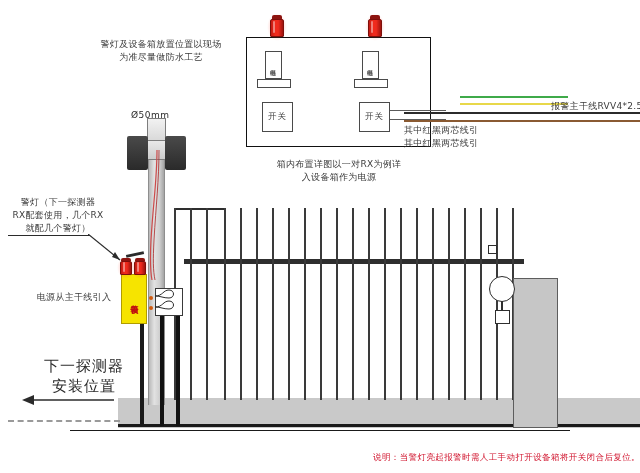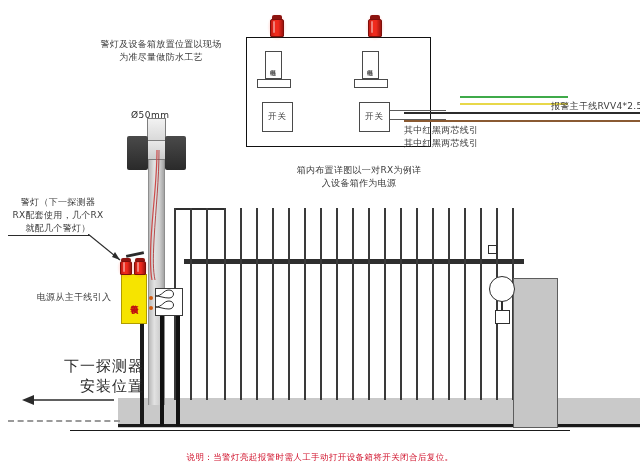--- a/index.html
+++ b/index.html
@@ -205,21 +205,21 @@
   </div>
 
   <div class="relaybox abs" style="left:362px;top:51px;width:17px;height:28px;">
     <span class="relaylabel">继电器</span>
   </div>
   <div class="relaybase abs" style="left:354px;top:79px;width:34px;height:9px;"></div>
   <div class="switchbox abs" style="left:359px;top:102px;width:31px;height:30px;">
     <span>开关</span>
   </div>
 
-  <div class="note abs" style="left:266px;top:158px;width:186px;margin-top:6px;">
+  <div class="note abs" style="left:246px;top:158px;width:186px;">
     <div>箱内布置详图以一对RX为例详</div>
     <div>入设备箱作为电源</div>
   </div>
 
   <div class="abs" style="left:460px;top:96px;width:108px;height:1.6px;background:#3faa4a;"></div>
   <div class="abs" style="left:460px;top:103px;width:108px;height:1.6px;background:#e8d84a;"></div>
   <div class="abs" style="left:404px;top:112px;width:236px;height:1.6px;background:#2b2b2b;"></div>
   <div class="abs" style="left:404px;top:120px;width:236px;height:1.6px;background:#8a5a32;"></div>
 
   <div class="abs" style="left:390px;top:110px;width:56px;height:1.2px;background:#5a5a5a;"></div>
@@ -244,25 +244,25 @@
   </div>
   <div class="ulline" style="left:8px;top:235px;width:82px;"></div>
 
   <svg class="abs" style="left:88px;top:234px;width:40px;height:32px;" viewBox="0 0 40 32">
     <line x1="0" y1="0" x2="32" y2="26" stroke="#2b2b2b" stroke-width="1.2"></line>
     <polygon points="32,26 24,23 27,18" fill="#2b2b2b"></polygon>
   </svg>
 
   <div class="note abs" style="left:28px;top:291px;width:92px;white-space:nowrap;">电源从主干线引入</div>
 
-  <div class="abs bigline" style="left:24px;top:356px;width:120px;text-align:right;font-family:Liberation Serif, serif;">
+  <div class="abs bigline" style="left:24px;top:356px;width:120px;text-align:center;font-family:Liberation Serif, serif;">
     <div>下一探测器</div>
     <div>安装位置</div>
   </div>
 
   <svg class="abs" style="left:22px;top:392px;width:96px;height:16px;" viewBox="0 0 96 16">
     <line x1="10" y1="8" x2="92" y2="8" stroke="#2b2b2b" stroke-width="1.4"></line>
     <polygon points="0,8 12,3 12,13" fill="#2b2b2b"></polygon>
   </svg>
 
-  <div class="bottomnote" style="left:0;top:452px;">说明：当警灯亮起报警时需人工手动打开设备箱将开关闭合后复位。</div>
+  <div class="bottomnote" style="left:0;top:452px;text-align:right;">说明：当警灯亮起报警时需人工手动打开设备箱将开关闭合后复位。</div>
 
 </div>
 
 </body></html>

